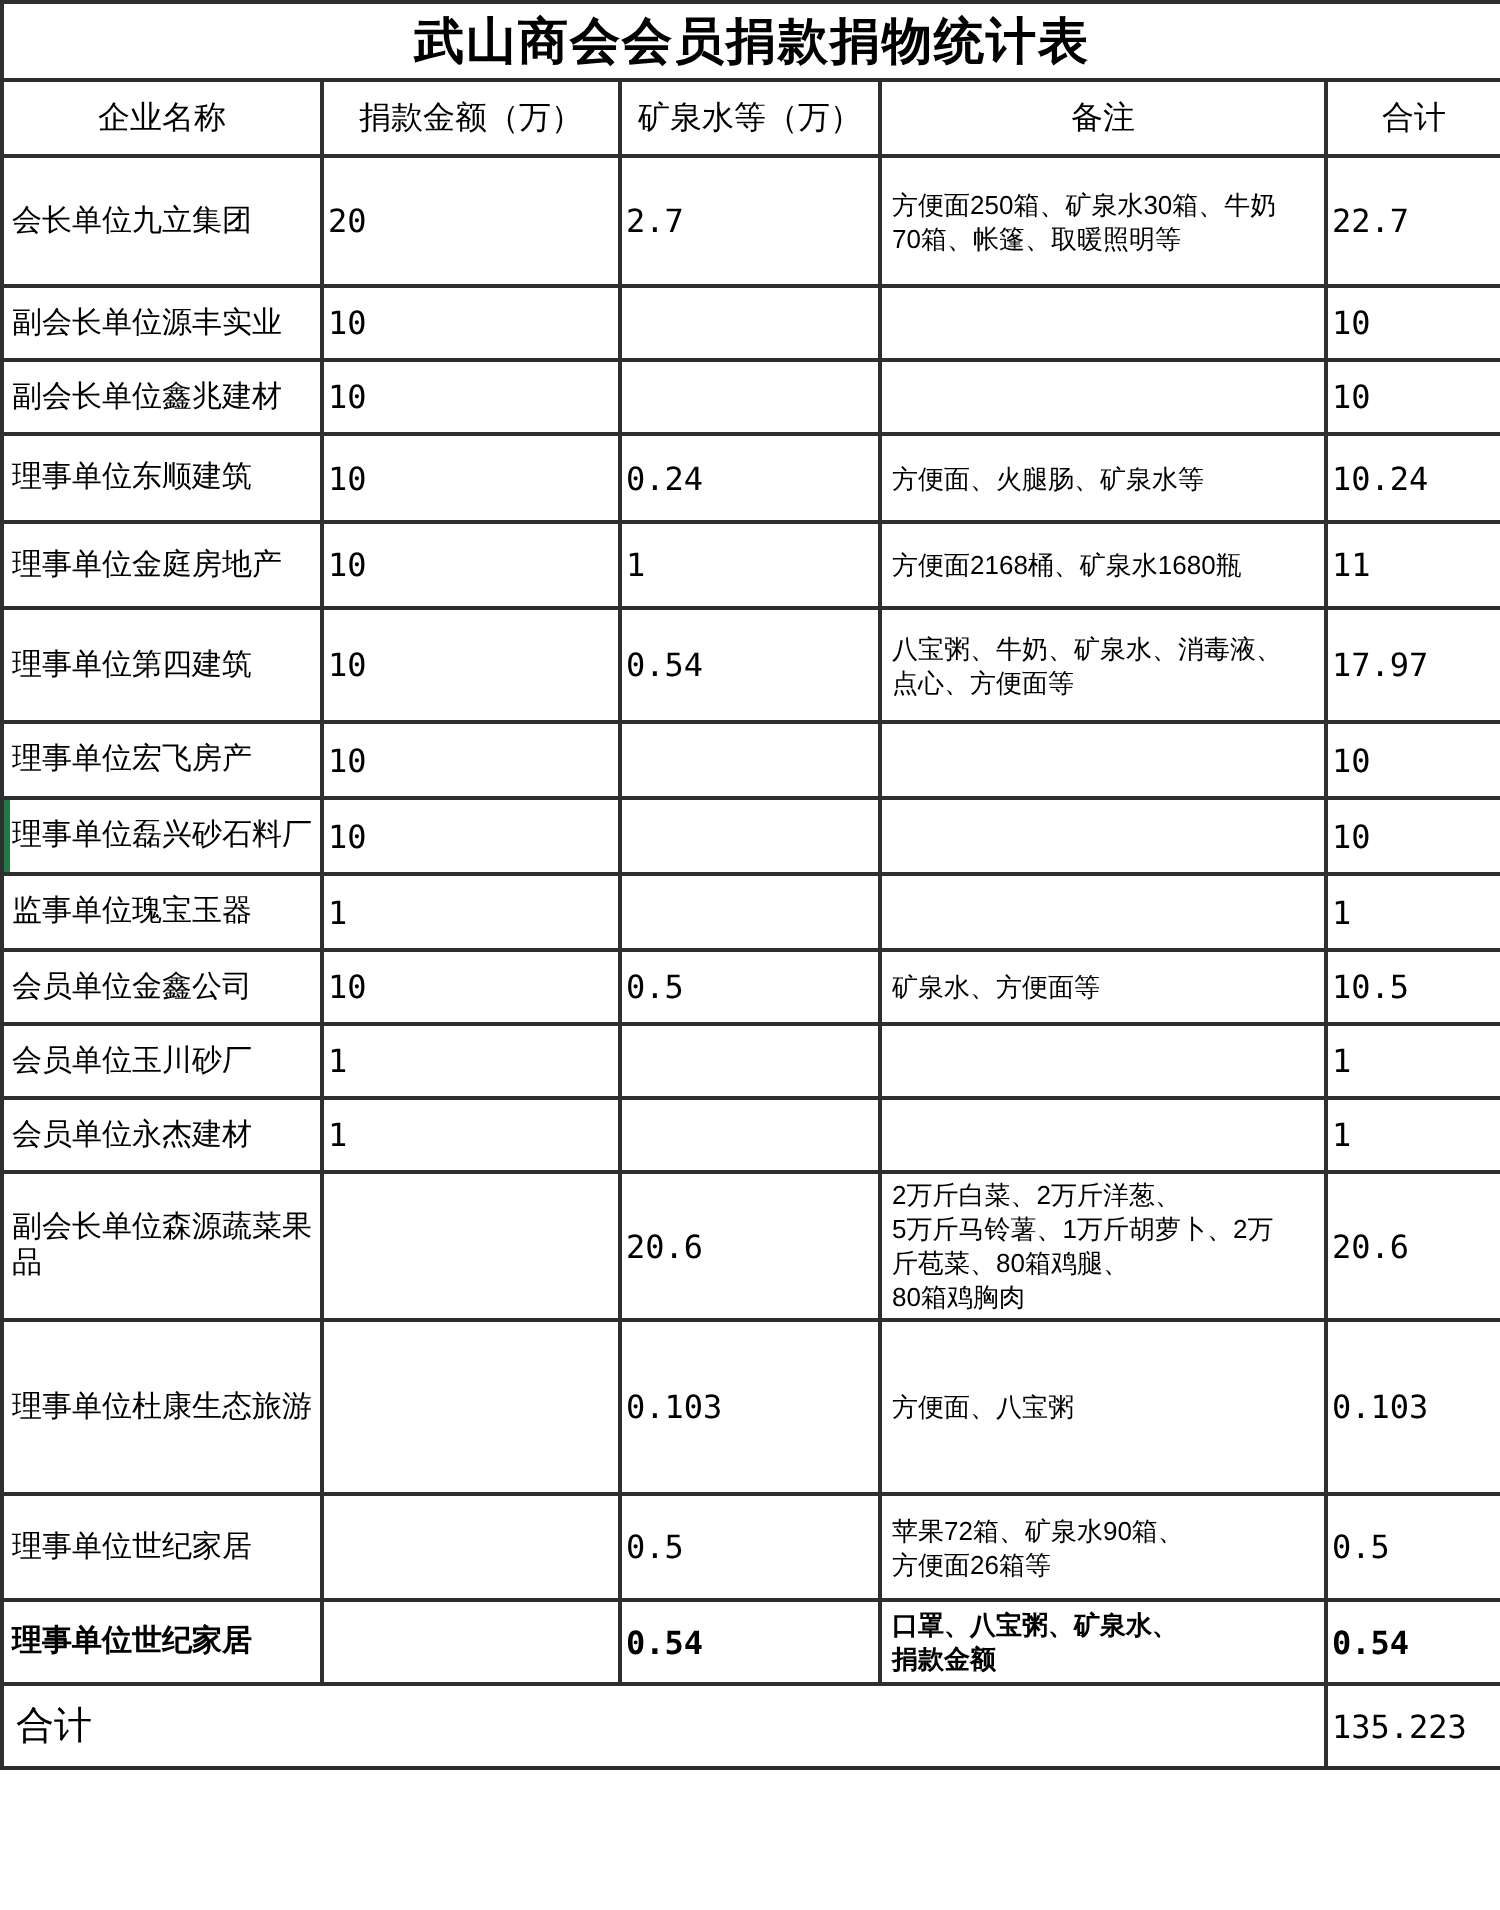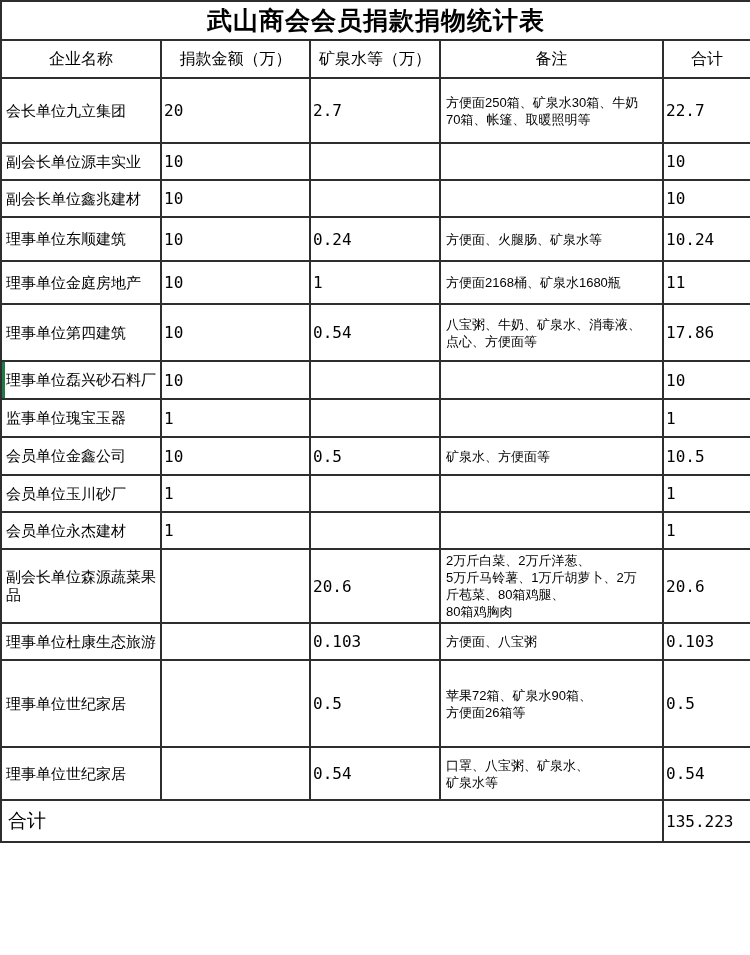--- a/index.html
+++ b/index.html
@@ -159,21 +159,28 @@
           <td class="num">10</td>
           <td class="num">1</td>
           <td class="note">方便面2168桶、矿泉水1680瓶</td>
           <td class="num">11</td>
         </tr>
         <tr>
           <td class="name">理事单位第四建筑</td>
           <td class="num">10</td>
           <td class="num">0.54</td>
           <td class="note">八宝粥、牛奶、矿泉水、消毒液、点心、方便面等</td>
-          <td class="num">17.86</td>
+          <td class="num">17.97</td>
+        </tr>
+        <tr>
+          <td class="name">理事单位宏飞房产</td>
+          <td class="num">10</td>
+          <td class="num"></td>
+          <td class="note"></td>
+          <td class="num">10</td>
         </tr>
         <tr>
           <td class="name selected">理事单位磊兴砂石料厂</td>
           <td class="num">10</td>
           <td class="num"></td>
           <td class="note"></td>
           <td class="num">10</td>
         </tr>
         <tr>
           <td class="name">监事单位瑰宝玉器</td>
@@ -225,21 +232,21 @@
           <td class="num">0.5</td>
           <td class="note">苹果72箱、矿泉水90箱、
 方便面26箱等</td>
           <td class="num">0.5</td>
         </tr>
         <tr>
           <td class="name">理事单位世纪家居</td>
           <td class="num"></td>
           <td class="num">0.54</td>
           <td class="note">口罩、八宝粥、矿泉水、
-矿泉水等</td>
+捐款金额</td>
           <td class="num">0.54</td>
         </tr>
       </tbody>
     <tfoot>
       <tr class="footer-row">
         <td colspan="4" class="label">合计</td>
         <td class="num">135.223</td>
       </tr>
     </tfoot>
   </table>

